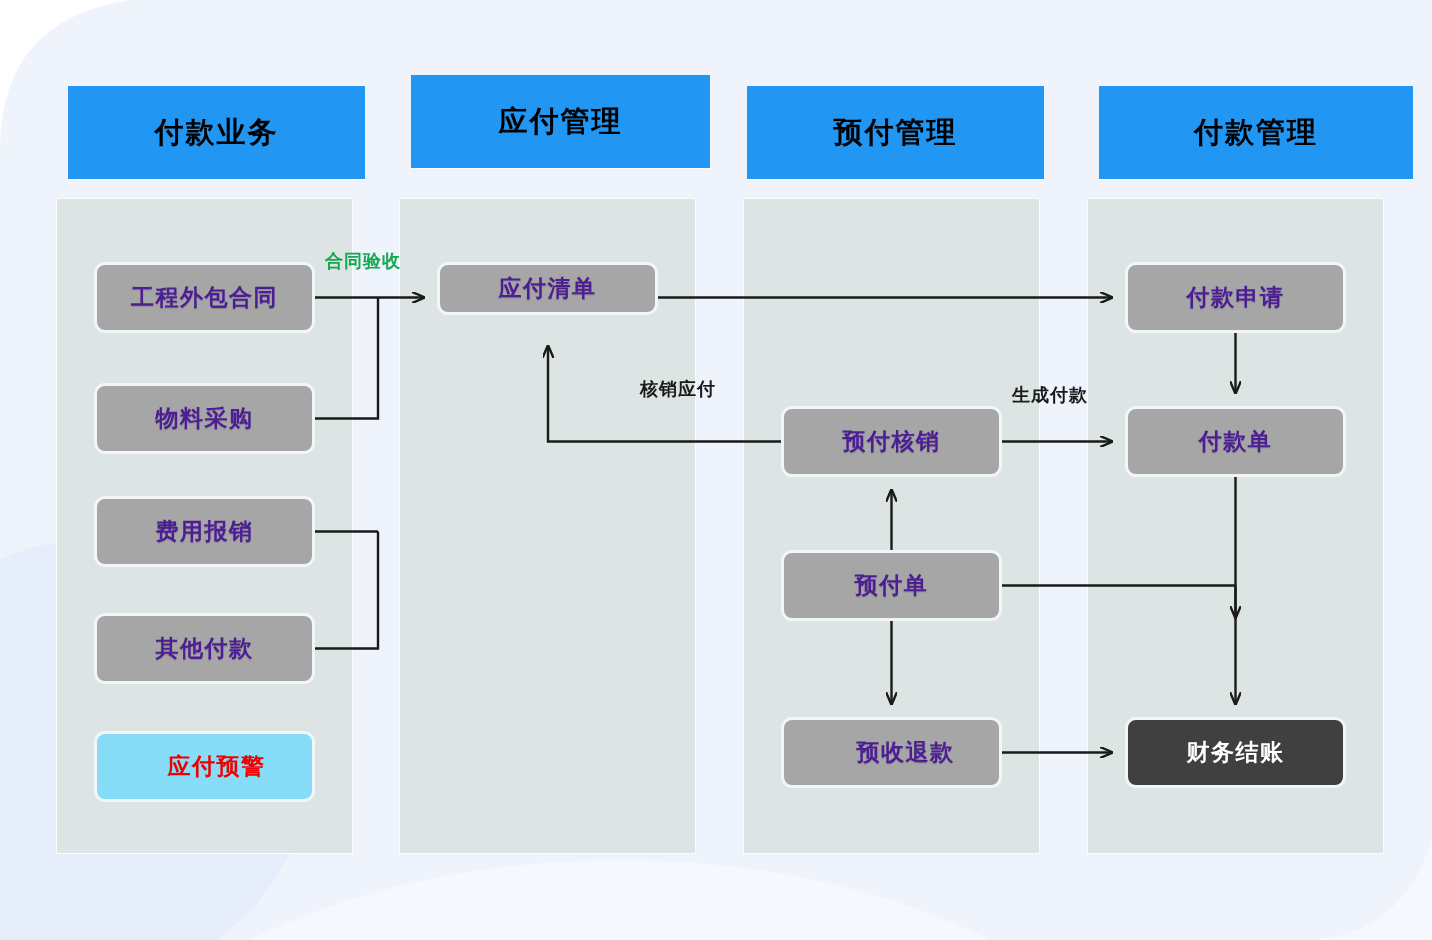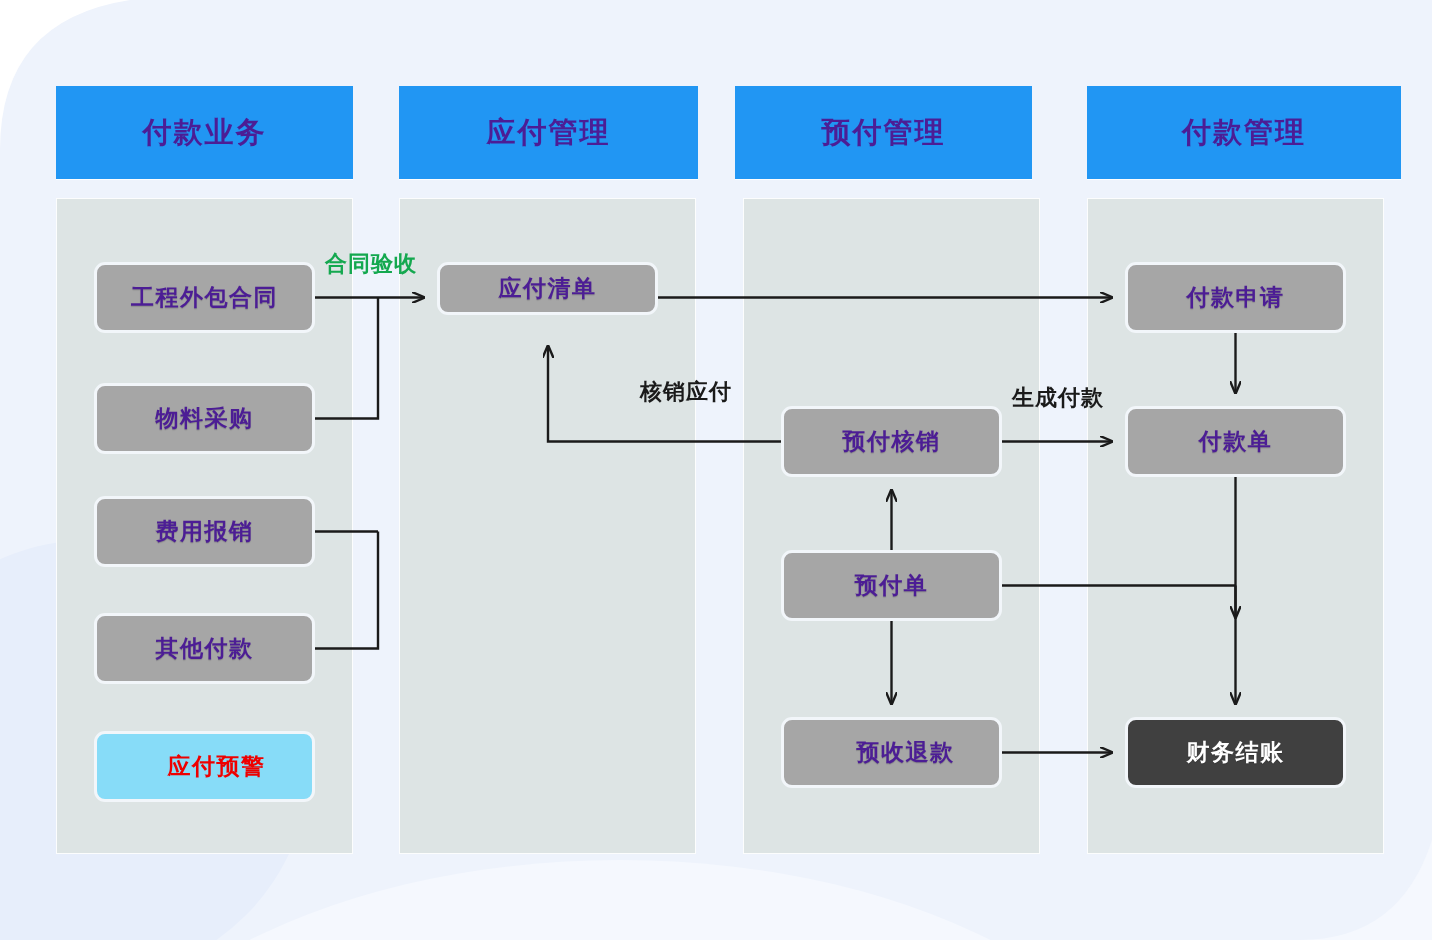--- a/index.html
+++ b/index.html
@@ -33,25 +33,26 @@
     width: 1432px;
     height: 940px;
   }
 
   
   .col-header {
     position: absolute;
     display: flex;
     align-items: center;
     justify-content: center;
-    color: #4c1d95;
+    color: #000000;
     font-size: 29px;
     font-weight: bold;
     letter-spacing: 2px;
     box-shadow: 0 1px 0 rgba(255,255,255,0.85);
+    margin-left: 12px;
   }
 
   
   .col-panel {
     position: absolute;
     background: #dde4e4;
     border: 1px solid rgba(255,255,255,0.9);
     box-sizing: border-box;
   }
 
@@ -80,21 +81,21 @@
     text-shadow: 0 1px 1px rgba(0,0,0,0.18);
   }
   .node.lightblue {
     background: #87dcf8;
     color: #ee0000;
   }
 
   
   .edge-label {
     position: absolute;
-    font-size: 22px;
+    font-size: 18px;
     font-weight: bold;
     letter-spacing: 1px;
     white-space: nowrap;
     z-index: 6;
   }
 
   
   #edges {
     position: absolute;
     left: 0;
@@ -112,21 +113,21 @@
   <rect x="0" y="0" width="1432" height="940" fill="#eef3fc"></rect>
   <path d="M0,0 L130,0 Q0,20 0,150 Z" fill="#ffffff"></path>
   <circle cx="90" cy="760" r="220" fill="#e7eefb"></circle>
   <ellipse cx="620" cy="1180" rx="560" ry="320" fill="#f5f8fe"></ellipse>
   <path d="M1432,940 L1432,840 Q1400,940 1300,940 Z" fill="#f5f8fe"></path>
 </svg>
 
 <div id="canvas">
 
   <div class="col-header" style="left: 56px; top: 86px; width: 297px; height: 93px; background: rgb(33, 150, 243);">付款业务</div>
-  <div class="col-header" style="left: 399px; top: 86px; width: 299px; height: 93px; background: rgb(33, 150, 243);">应付管理</div>
+  <div class="col-header" style="left: 399px; top: 75px; width: 299px; height: 93px; background: rgb(33, 150, 243);">应付管理</div>
   <div class="col-header" style="left: 735px; top: 86px; width: 297px; height: 93px; background: rgb(33, 150, 243);">预付管理</div>
   <div class="col-header" style="left: 1087px; top: 86px; width: 314px; height: 93px; background: rgb(33, 150, 243);">付款管理</div>
 
   <div class="col-panel" style="left: 56px; top: 198px; width: 297px; height: 656px; background: rgb(221, 228, 228);"></div>
   <div class="col-panel" style="left: 399px; top: 198px; width: 297px; height: 656px; background: rgb(221, 228, 228);"></div>
   <div class="col-panel" style="left: 743px; top: 198px; width: 297px; height: 656px; background: rgb(221, 228, 228);"></div>
   <div class="col-panel" style="left: 1087px; top: 198px; width: 297px; height: 656px; background: rgb(221, 228, 228);"></div>
 
   <svg id="edges" viewBox="0 0 1432 940" xmlns="http://www.w3.org/2000/svg">
     <defs>

